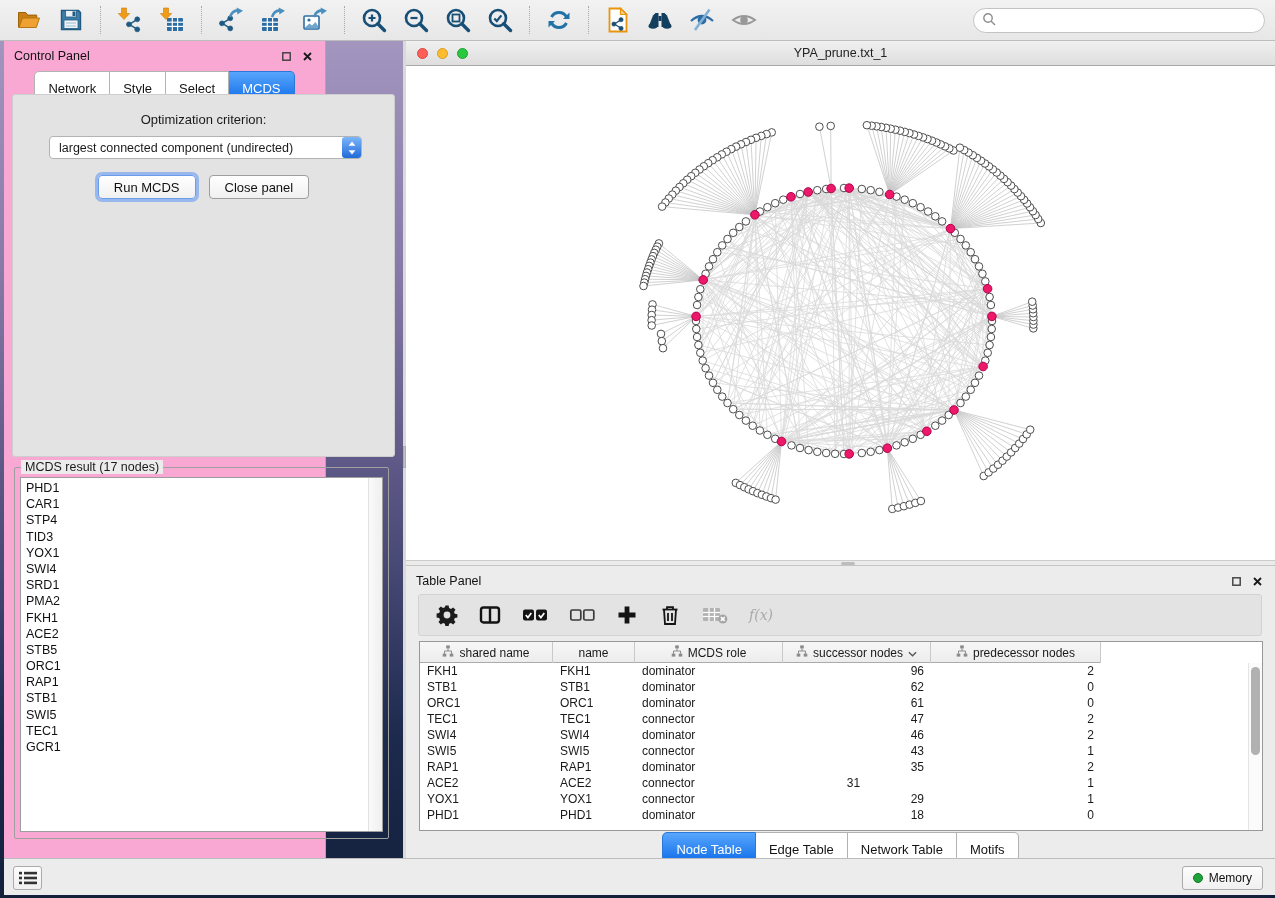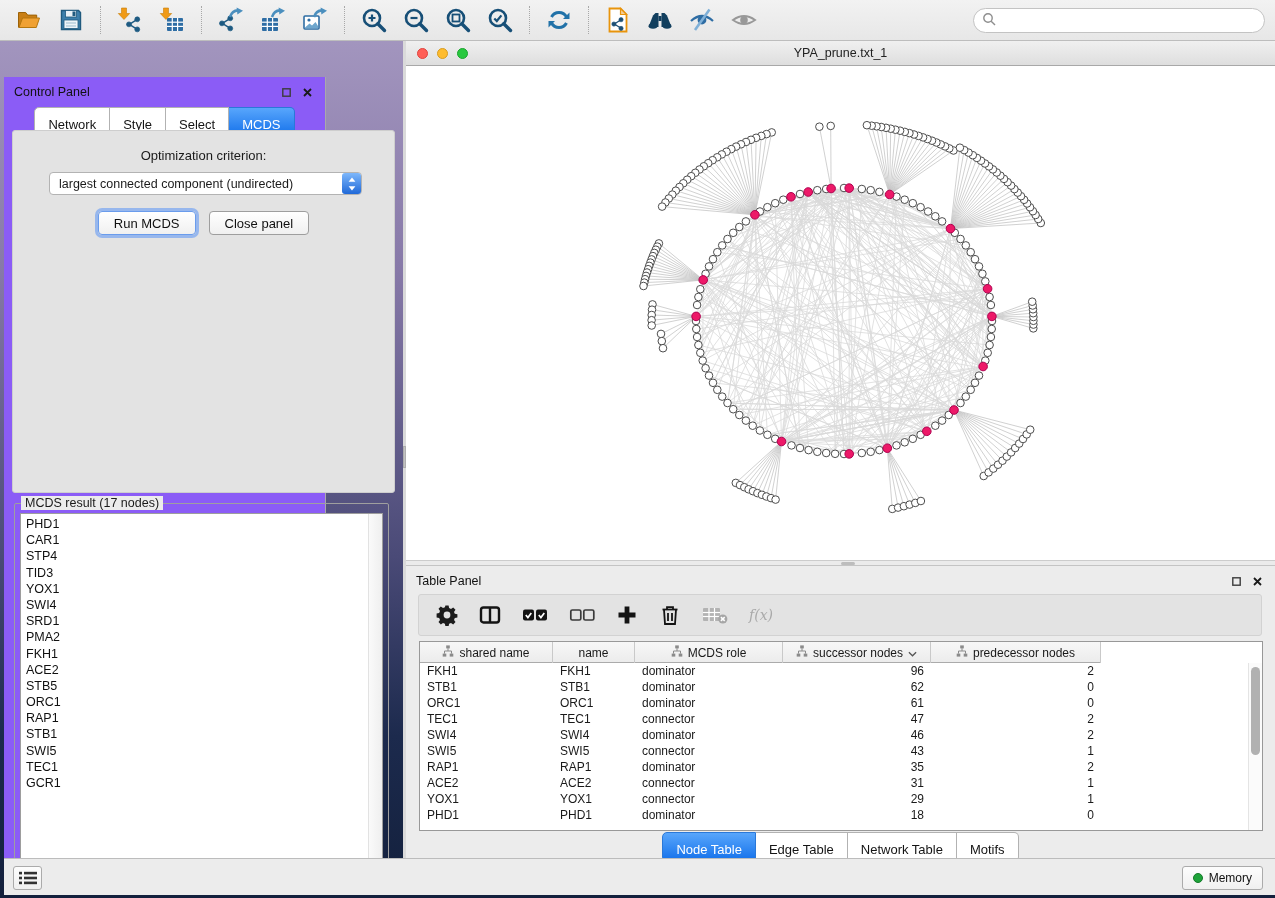--- a/index.html
+++ b/index.html
@@ -18,21 +18,21 @@
   .tb-icons { display:flex; align-items:center; }
   .tbi { width:30px; height:30px; display:flex; align-items:center; justify-content:center; margin:0 6px; }
   .tbi svg { width:26px; height:26px; }
   .tb-sep { width:1px; height:28px; border-left:1px dotted #a8a8a8; margin:0 8px; }
   .search-box { position:absolute; right:10px; top:8px; width:292px; height:25px;
     background:#fff; border:1px solid #c3c3c3; border-radius:13px; display:flex; align-items:center; padding-left:8px; }
   .search-box input { border:none; outline:none; background:transparent; flex:1; font-size:12px; margin-left:6px; font-family:inherit; }
 
   
   .control-panel { position:absolute; left:4px; top:41px; width:322px; height:817px;
-    background:#8b5cf6; border-right:1px solid #a9a9a9;margin-top:36px; }
+    background:#f9a8d4; border-right:1px solid #a9a9a9; }
   .panel-titlebar { position:relative; height:27px; }
   .panel-title { position:absolute; left:10px; top:8px; font-size:12.5px; color:#111; }
   .pt-float { position:absolute; right:34px; top:9px; cursor:default; }
   .pt-close { position:absolute; right:13px; top:9px; cursor:default; }
   .cp-tabs { position:absolute; left:0; right:0; top:30px; display:flex; justify-content:center; }
   .seg-tab { background:#fff; border:1px solid #b2b2b2; border-left:none; padding:9px 13px 4px;
     font-size:13px; color:#141414; }
   .seg-tab:first-child { border-left:1px solid #b2b2b2; border-radius:5px 0 0 5px; }
   .seg-tab:last-child { border-radius:0 5px 5px 0; }
   .seg-tab.active { background:linear-gradient(#58a6fc,#1370ea); color:#fff; border-color:#2a78d8; }
@@ -1224,21 +1224,21 @@
             <div class="td txt" style="width: 133px;">RAP1</div>
             <div class="td txt" style="width: 82px;">RAP1</div>
             <div class="td txt" style="width: 148px;">dominator</div>
             <div class="td num" style="width: 148px;">35</div>
             <div class="td num" style="width: 170px;">2</div>
           </div>
           <div class="trow">
             <div class="td txt" style="width: 133px;">ACE2</div>
             <div class="td txt" style="width: 82px;">ACE2</div>
             <div class="td txt" style="width: 148px;">connector</div>
-            <div class="td num" style="width: 148px;">31</div>
+            <div class="td num" style="width: 148px; text-align: center;">31</div>
             <div class="td num" style="width: 170px;">1</div>
           </div>
           <div class="trow">
             <div class="td txt" style="width: 133px;">YOX1</div>
             <div class="td txt" style="width: 82px;">YOX1</div>
             <div class="td txt" style="width: 148px;">connector</div>
             <div class="td num" style="width: 148px;">29</div>
             <div class="td num" style="width: 170px;">1</div>
           </div>
           <div class="trow">

